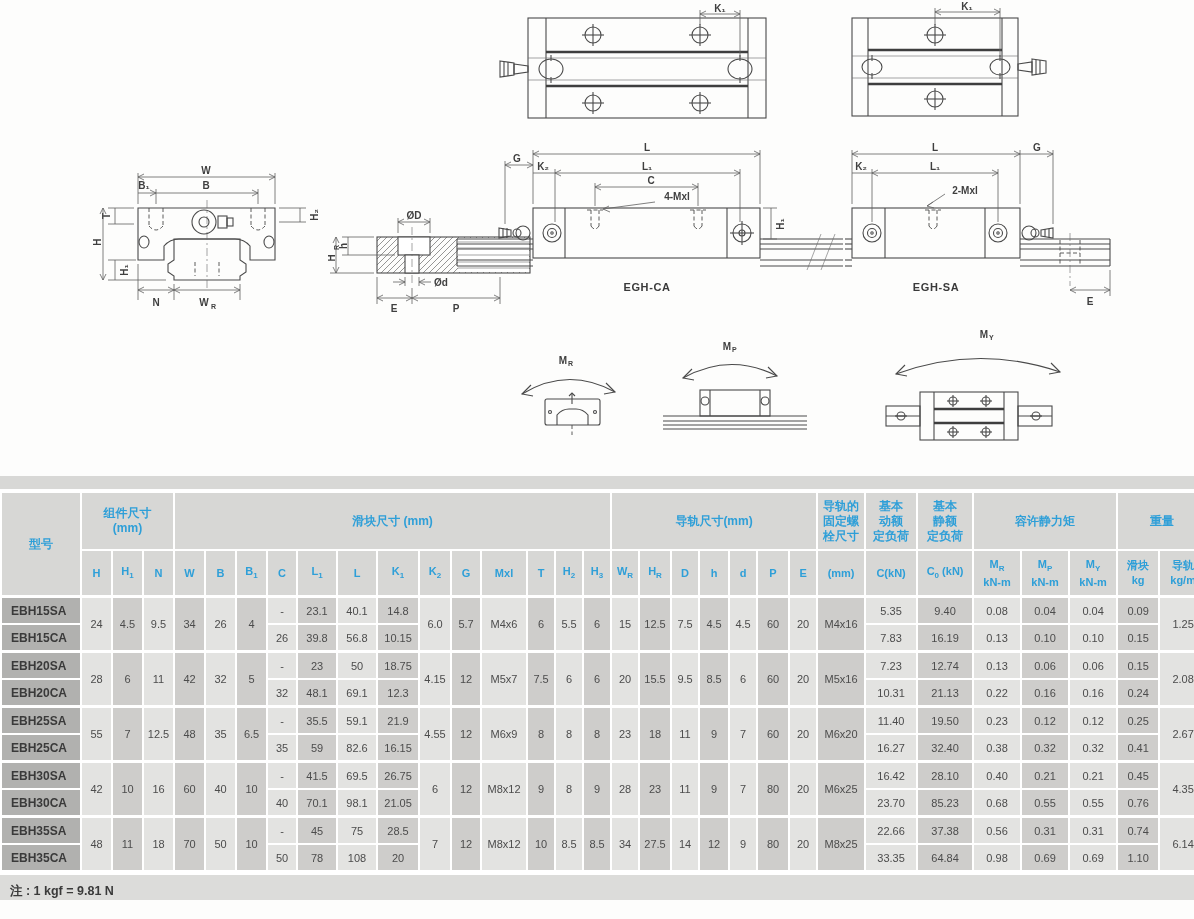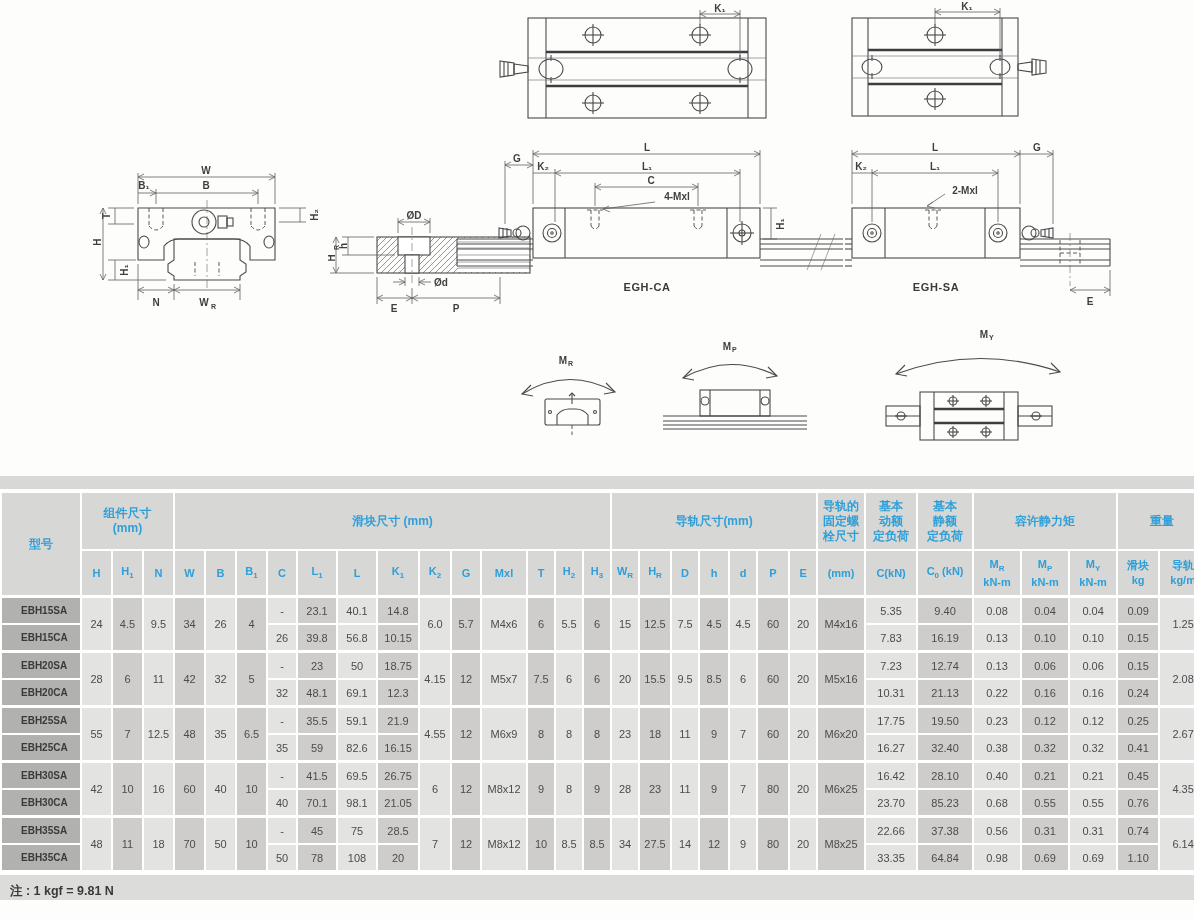--- a/index.html
+++ b/index.html
@@ -33,21 +33,21 @@
   table{width:100%;border-collapse:collapse;table-layout:fixed;}
   th,td{border:2px solid #ffffff;padding:0;text-align:center;vertical-align:middle;overflow:hidden;}
   thead th{background:#d7d7d5;color:#2e9fd8;font-weight:bold;}
   tr.hgroup th{height:56px;font-size:12px;}
   tr.hgroup th div{white-space:pre-line;line-height:1.25;}
   tr.hsub th{height:44px;font-size:11px;line-height:1.35;}
   tr.hsub th sub{font-size:8px;}
   tbody td{font-size:11px;color:#4c4c4c;height:25px;}
   td.light{background:#e3e3e1;}
   td.dark{background:#cecdcb;}
-  td.model{background:#b1b1af;color:#3a3a3a;font-weight:bold;text-align:left;padding-left:19px;font-size:10px;}
+  td.model{background:#b1b1af;color:#3a3a3a;font-weight:bold;text-align:left;padding-left:9px;font-size:12px;}
   tr.gfirst td{border-top:3px solid #ffffff;}
   .note{height:25px;background:#dcdcda;border-top:3px solid #fff;color:#3a3a3a;font-size:12.5px;font-weight:bold;display:flex;align-items:flex-end;padding-left:10px;}
 </style>
 </head>
 <body>
 
 <div class="page">
 
   <div class="drawings">
 
@@ -804,21 +804,21 @@
             <td rowspan="2" class="light">8</td>
             <td rowspan="2" class="dark">8</td>
             <td rowspan="2" class="light">23</td>
             <td rowspan="2" class="dark">18</td>
             <td rowspan="2" class="light">11</td>
             <td rowspan="2" class="dark">9</td>
             <td rowspan="2" class="light">7</td>
             <td rowspan="2" class="dark">60</td>
             <td rowspan="2" class="light">20</td>
             <td rowspan="2" class="dark">M6x20</td>
-            <td class="light">17.75</td>
+            <td class="light">11.40</td>
             <td class="dark">19.50</td>
             <td class="light">0.23</td>
             <td class="dark">0.12</td>
             <td class="light">0.12</td>
             <td class="dark">0.25</td>
             <td rowspan="2" class="light">2.67</td>
           </tr>
           <tr>
             <td class="model">EBH25CA</td>
             <td class="light">35</td>

